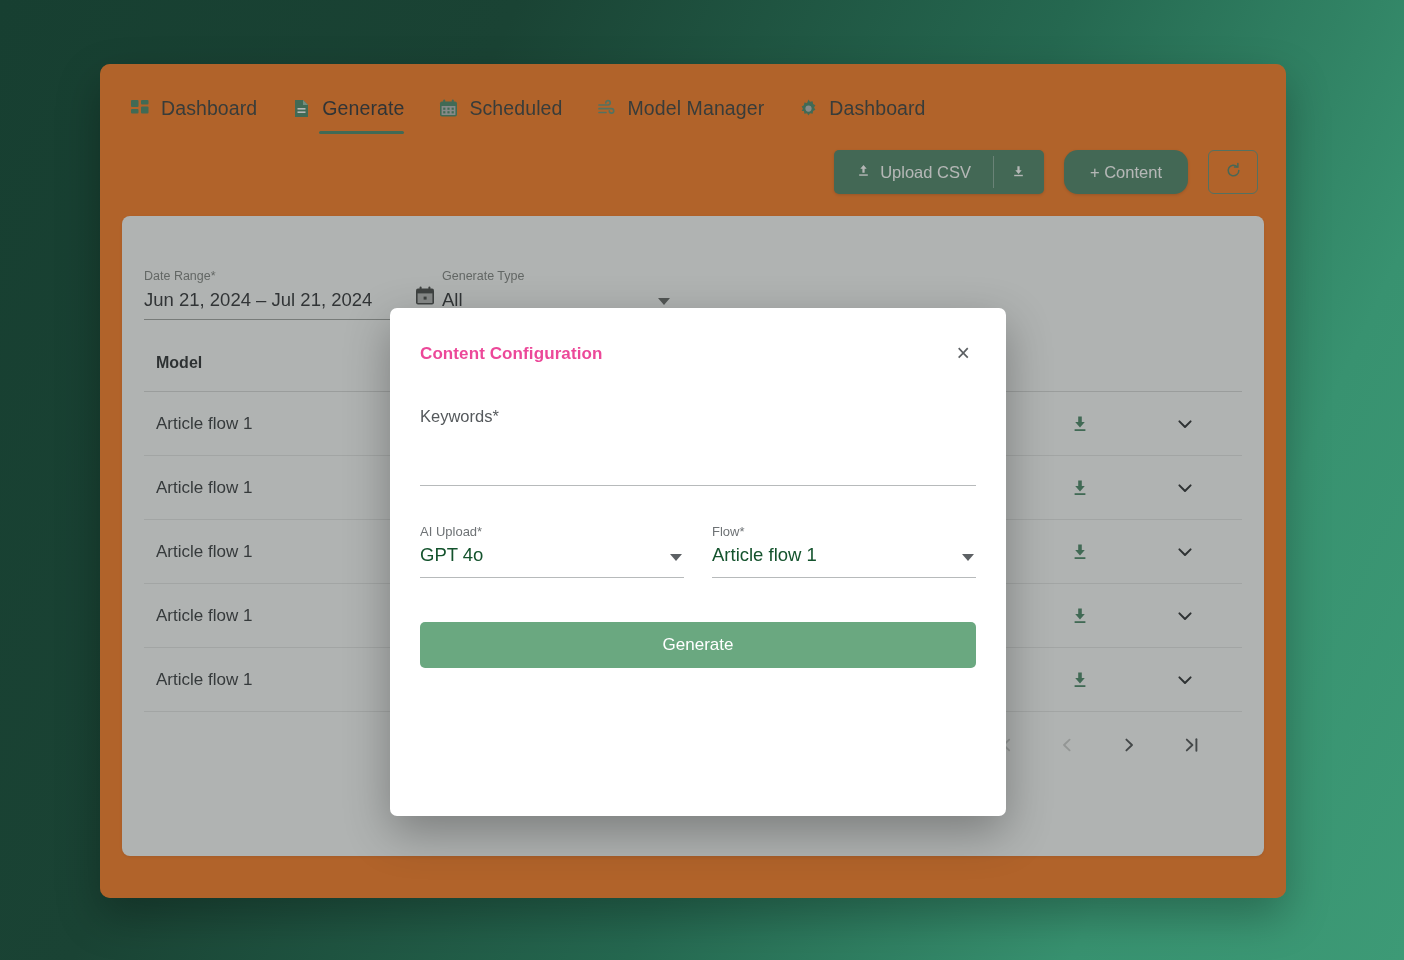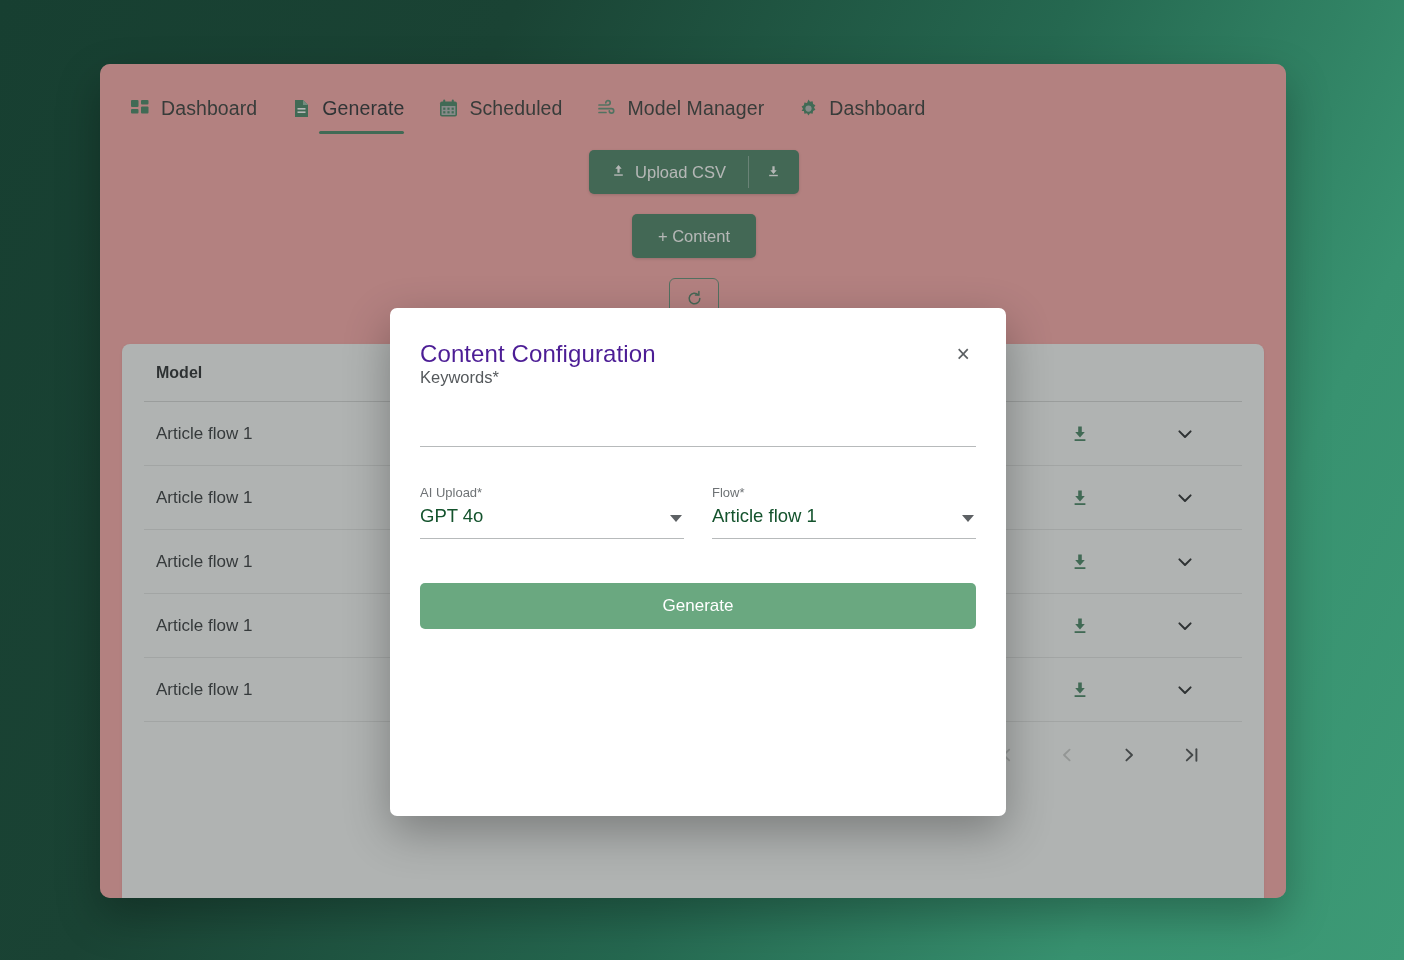--- a/index.html
+++ b/index.html
@@ -22,21 +22,21 @@
     position: relative;
   }
 
   
   #app-window {
     position: absolute;
     left: 100px;
     top: 64px;
     width: 1186px;
     height: 834px;
-    background: #fca5a5;
+    background: #f97316;
     border-radius: 10px;
     box-shadow: 0 18px 44px rgba(0,0,0,0.28);
     overflow: hidden;
   }
 
   
   #backdrop {
     position: absolute;
     inset: 0;
     background: rgba(70,74,72,0.40);
@@ -76,21 +76,20 @@
   }
   .nav-ico { width: 21px; height: 21px; display: block; flex: none; }
 
   
   #toolbar {
     display: flex;
     justify-content: flex-end;
     align-items: center;
     gap: 20px;
     padding: 10px 28px 0 30px;
-    flex-direction: column;
   }
   .btn-split {
     display: flex;
     align-items: stretch;
     background: #417c5e;
     border-radius: 5px;
     height: 44px;
     overflow: hidden;
     box-shadow: 0 1px 3px rgba(0,0,0,.18);
     cursor: pointer;
@@ -109,21 +108,21 @@
     width: 50px; cursor: pointer;
   }
   .btn-solid {
     display: flex; align-items: center; justify-content: center;
     gap: 8px;
     background: #417c5e;
     color: #fff;
     font-size: 16.5px;
     height: 44px;
     padding: 0 26px;
-    border-radius: 5px;
+    border-radius: 14px;
     border: none;
     cursor: pointer;
     box-shadow: 0 1px 3px rgba(0,0,0,.18);
     font-family: inherit;
   }
   .btn-outline {
     width: 50px; height: 44px;
     border: 1px solid #5d8a72;
     border-radius: 6px;
     background: transparent;
@@ -231,23 +230,23 @@
     z-index: 80;
     padding: 0 30px;
   }
   #modal-header {
     display: flex;
     align-items: center;
     justify-content: space-between;
     padding-top: 32px;
   }
   #modal-title {
-    font-size: 24px;
-    font-weight: normal;
-    color: #4c1d95;
+    font-size: 17px;
+    font-weight: bold;
+    color: #ec4899;
     letter-spacing: .1px;
   }
   #modal-close {
     font-size: 23px;
     color: #5c6063;
     line-height: 1;
     cursor: pointer;
     padding: 2px 6px;
     background: none; border: none;
     font-family: inherit;
@@ -263,21 +262,21 @@
     display: block;
     margin-bottom: 5px;
   }
   .m-label.big { font-size: 16.5px; color: #55595c; margin-bottom: 26px; }
   .m-value {
     font-size: 18.5px;
     color: #14532d;
     display: block;
     min-height: 24px;
   }
-  #keywords-field { }
+  #keywords-field { margin-top: 40px; }
   #row-2 { display: flex; gap: 28px; margin-top: 38px; }
   #ai-model-field, #flow-field { flex: 1; }
   #quantity-field { margin-top: 42px; }
   .m-caret {
     position: absolute; right: 2px; bottom: 16px;
     width: 0; height: 0;
     border-left: 6px solid transparent;
     border-right: 6px solid transparent;
     border-top: 7px solid #5d6164;
   }
@@ -397,20 +396,42 @@
         <svg viewBox="0 0 20 20" width="19" height="19" fill="none" stroke="#4a7a60" stroke-width="1.6" stroke-linecap="round">
           <path d="M15.6 10a5.6 5.6 0 1 1-1.7-4"></path>
           <path d="M14.6 2.6v3.6h-3.6"></path>
         </svg>
       </span>
     </button>
   </div>
 
   <div id="content-card">
 
+    <div id="filter-row">
+
+      <div class="field" id="date-range-field">
+        <span class="field-label">Date Range*</span>
+        <span class="field-value">Jun 21, 2024  –  Jul 21, 2024</span>
+        <span class="cal-ico">
+          <svg viewBox="0 0 22 22" width="22" height="22">
+            <rect x="2" y="3.6" width="18" height="16" rx="2" fill="#3b3f3e"></rect>
+            <rect x="3.6" y="8.4" width="14.8" height="9.6" fill="#b3b5b4"></rect>
+            <rect x="5.6" y="1.5" width="2" height="4" rx="1" fill="#3b3f3e"></rect>
+            <rect x="14.4" y="1.5" width="2" height="4" rx="1" fill="#3b3f3e"></rect>
+            <rect x="9.6" y="11.6" width="3" height="3" fill="#3b3f3e"></rect>
+          </svg>
+        </span>
+      </div>
+
+      <div class="field" id="generate-type-field">
+        <span class="field-label">Generate Type</span>
+        <span class="field-value">All</span>
+        <span class="caret"></span>
+      </div>
+    </div>
 
     <div id="table">
       <div class="t-row t-head">
         <div class="c-flow th">Model</div>
         <div class="c-mid"></div>
         <div class="c-dl"></div>
         <div class="c-exp"></div>
       </div>
 
       <div id="table-body">

